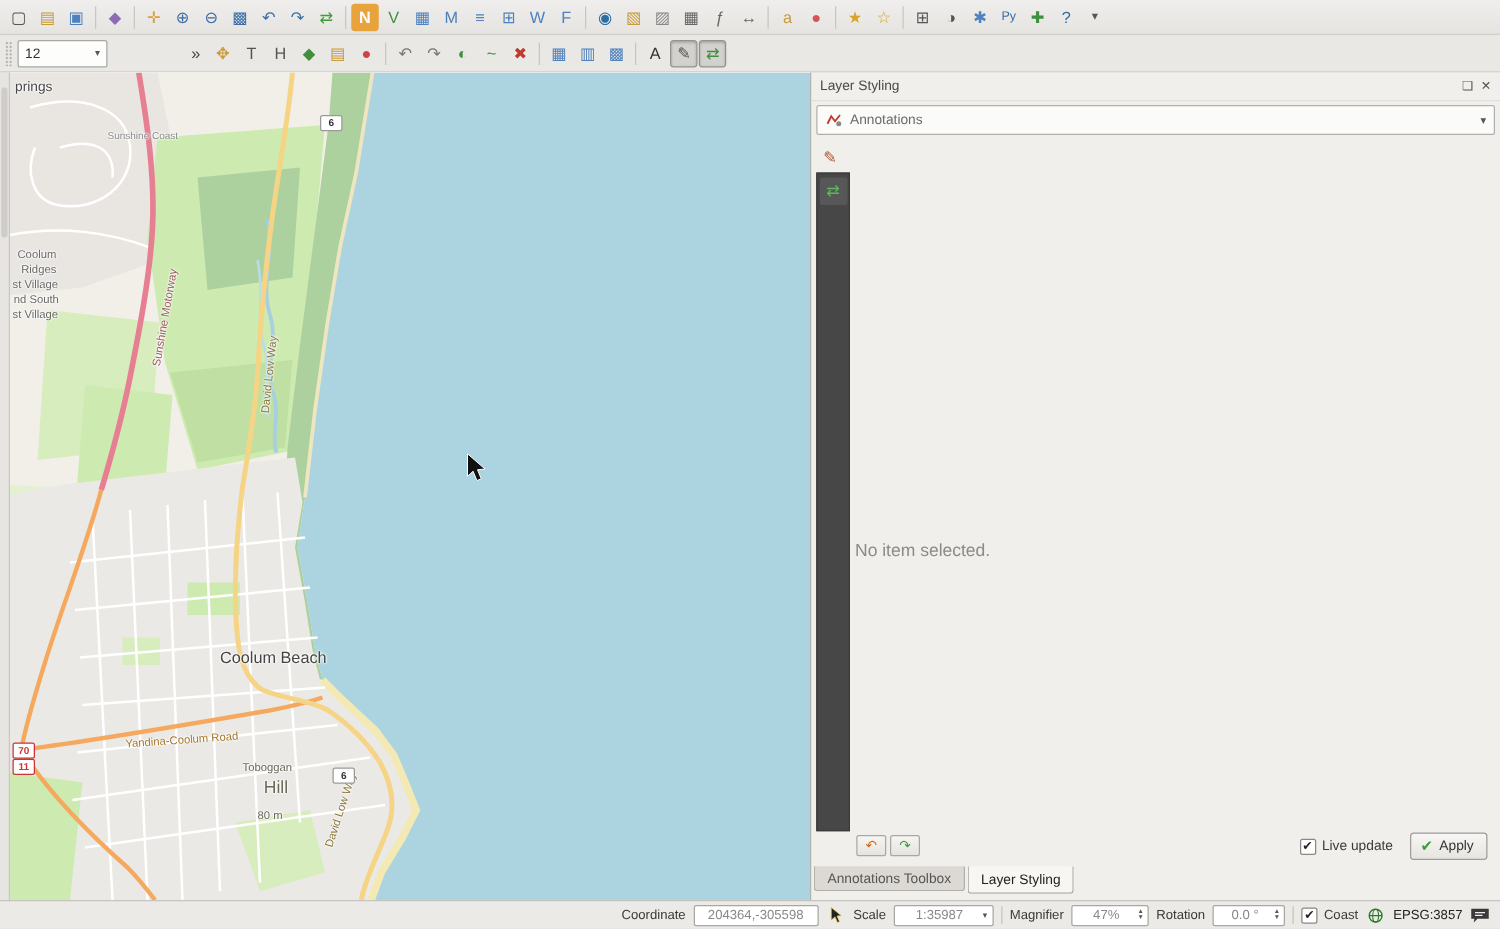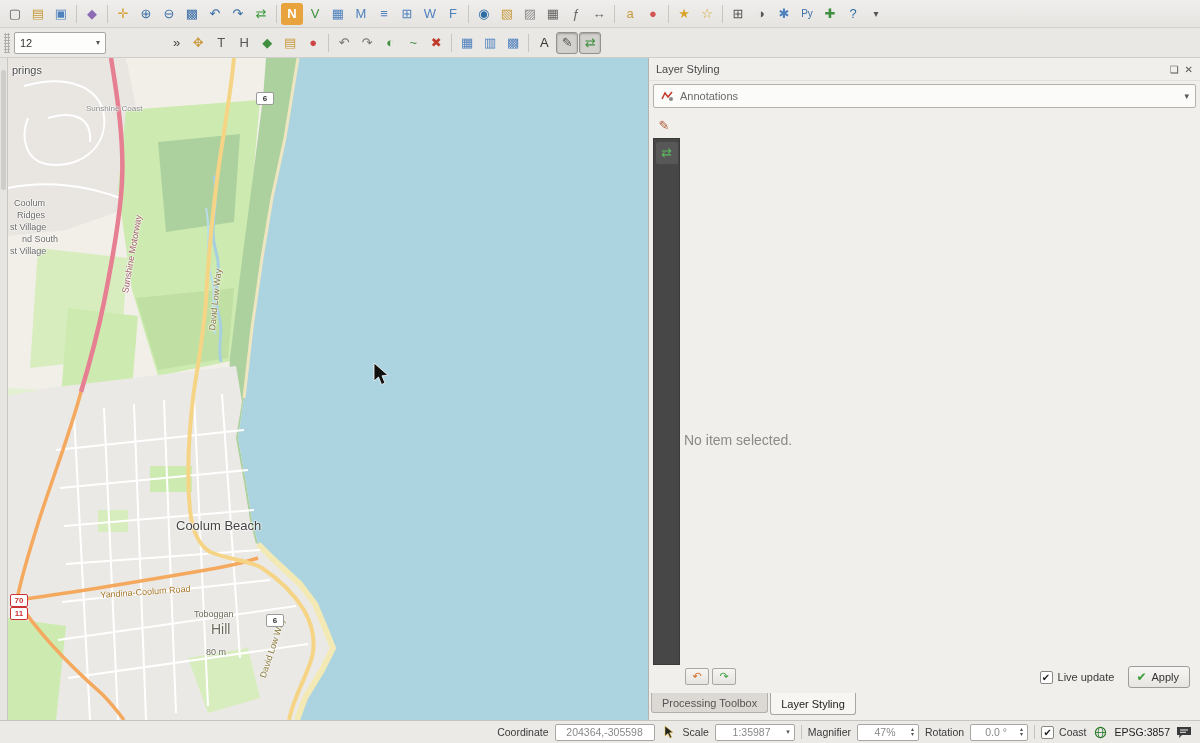--- a/index.html
+++ b/index.html
@@ -12,21 +12,21 @@
   .icon{width:22px;height:22px;display:inline-flex;align-items:center;justify-content:center;
         border-radius:3px;font-size:13px;line-height:1;flex:0 0 auto;}
   .icon.small-glyph{font-size:10px;}
   .icon.pressed{background:#d3d1cd;border:1px solid #94928e;box-shadow:inset 0 1px 2px rgba(0,0,0,.25);width:20px;height:20px;}
   .sep{width:1px;height:18px;background:#c8c6c2;margin:0 3px;flex:0 0 auto;}
   .grip{width:6px;height:20px;margin:0 3px 0 1px;flex:0 0 auto;
         background-image:radial-gradient(#b0aeaa 1px, transparent 1.2px);background-size:3px 3px;}
   .combo{height:22px;background:#fdfdfc;border:1px solid #a9a7a3;border-radius:2px;display:flex;
          align-items:center;padding:0 5px;gap:5px;box-sizing:border-box;color:#333;}
   .combo .arrow{margin-left:auto;font-size:8px;color:#555;}
-  #fontsize-combo{width:92px;}
+  #fontsize-combo{width:72px;}
   .overflow{margin:0 6px 0 66px;color:#444;font-size:13px;}
   
   #left-strip{position:absolute;left:0;top:58px;width:8px;height:662px;background:#e7e5e2;border-right:1px solid #c9c7c3;box-sizing:border-box;}
   #left-strip .handle{position:absolute;left:1px;top:12px;width:5px;height:120px;background:#cfcdc9;border-radius:2px;}
   
   #map{position:absolute;left:8px;top:58px;width:640px;height:662px;background:#ffffff;overflow:hidden;}
   #map svg{position:absolute;left:0;top:0;}
   #map-labels{position:absolute;left:0;top:0;right:0;bottom:0;pointer-events:none;}
   .maplabel{position:absolute;white-space:nowrap;transform-origin:0 0;
             text-shadow:0 0 2px #fff,0 0 2px #fff,0 0 2px #fff;}
@@ -223,21 +223,21 @@
       <g transform="translate(366,305)">
         <path d="M0 0 L0 18 L4.5 14 L7.5 21.5 L11 20 L8 12.8 L14 12.2 Z" fill="#111" stroke="#fff" stroke-width="0.8"></path>
       </g>
     </svg>
     <div id="map-labels">
         <div class="maplabel" style="left: 4px; top: 6px; font-size: 11px; color: rgb(74, 74, 74);">prings</div>
         <div class="maplabel" style="left: 78px; top: 46px; font-size: 8px; color: rgb(138, 138, 138);">Sunshine Coast</div>
         <div class="maplabel" style="left: 6px; top: 140px; font-size: 9px; color: rgb(106, 106, 106);">Coolum</div>
         <div class="maplabel" style="left: 9px; top: 152px; font-size: 9px; color: rgb(106, 106, 106);">Ridges</div>
         <div class="maplabel" style="left: 2px; top: 164px; font-size: 9px; color: rgb(106, 106, 106);">st Village</div>
-        <div class="maplabel" style="left: 14px; top: 176px; font-size: 9px; color: rgb(106, 106, 106);">nd South</div>
+        <div class="maplabel" style="left: 3px; top: 176px; font-size: 9px; color: rgb(106, 106, 106);">nd South</div>
         <div class="maplabel" style="left: 2px; top: 188px; font-size: 9px; color: rgb(106, 106, 106);">st Village</div>
         <div class="maplabel" style="left: 112px; top: 234px; font-size: 9px; color: rgb(160, 90, 102); transform: rotate(-80deg);">Sunshine Motorway</div>
         <div class="maplabel" style="left: 199px; top: 272px; font-size: 9px; color: rgb(136, 119, 56); transform: rotate(-84deg);">David Low Way</div>
         <div class="maplabel" style="left: 168px; top: 460px; font-size: 13px; color: rgb(68, 68, 68);">Coolum Beach</div>
         <div class="maplabel" style="left: 92px; top: 532px; font-size: 9px; color: rgb(166, 118, 42); transform: rotate(-4deg);">Yandina-Coolum Road</div>
         <div class="maplabel" style="left: 186px; top: 551px; font-size: 9px; color: rgb(106, 106, 90);">Toboggan</div>
         <div class="maplabel" style="left: 203px; top: 563px; font-size: 14px; color: rgb(106, 106, 90);">Hill</div>
         <div class="maplabel" style="left: 198px; top: 589px; font-size: 9px; color: rgb(106, 106, 90);">80 m</div>
         <div class="maplabel" style="left: 250px; top: 618px; font-size: 9px; color: rgb(136, 119, 56); transform: rotate(-72deg);">David Low Way</div>
         <div class="shield" style="left: 248px; top: 34px; border-color: rgb(154, 154, 154); color: rgb(51, 51, 51);">6</div>
@@ -275,21 +275,21 @@
         <span class="cb-label">
           <span class="cb">✔</span>
           <span>Live update</span>
         </span>
         <button class="btn">
           <span class="ok">✔</span>
           <span>Apply</span>
         </button>
       </div>
       <div class="bottom-tabs">
-        <div class="tab">Processing Toolbox</div>
+        <div class="tab">Annotations Toolbox</div>
         <div class="tab active">Layer Styling</div>
       </div>
     </div>
   </div>
 
   <div id="status-bar">
     <span class="spacer"></span>
     <span>Coordinate</span>
     <div class="sb-field" style="width:100px;">
       <span class="val">204364,-305598</span>

